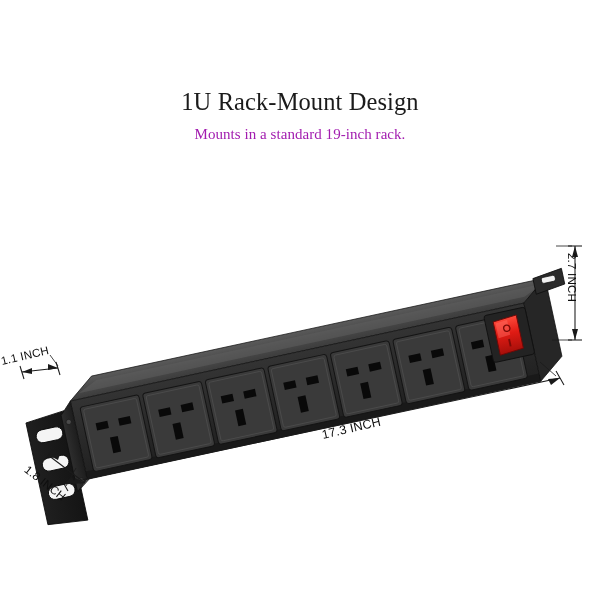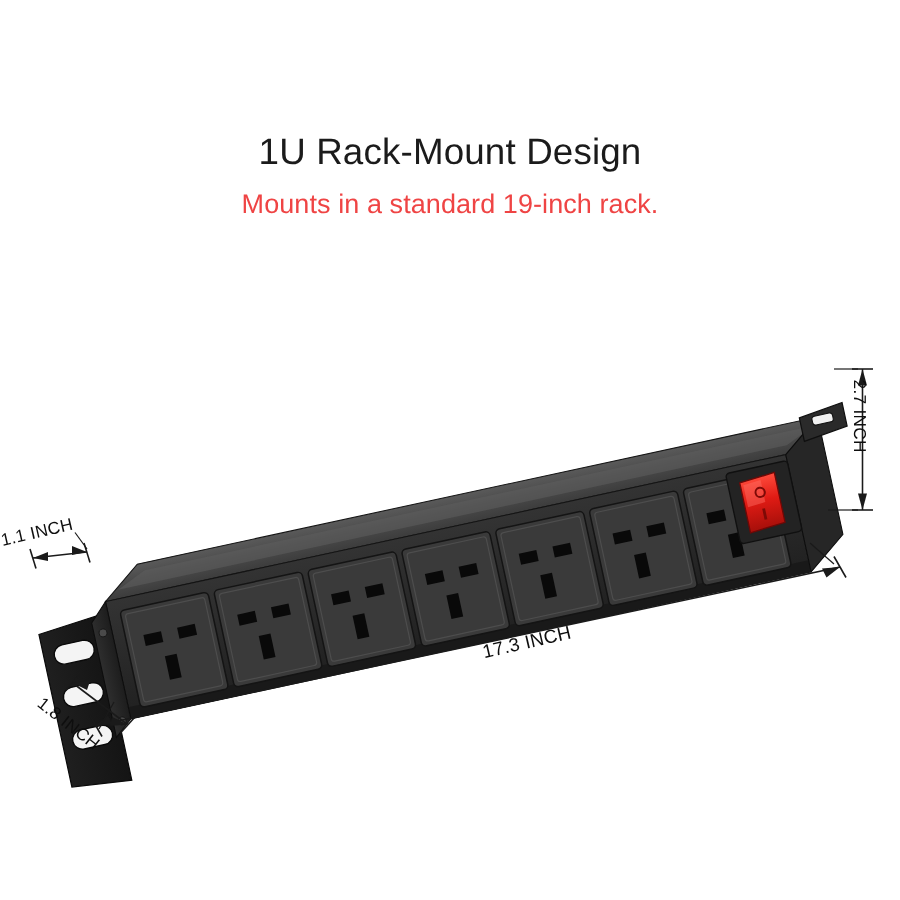--- a/index.html
+++ b/index.html
@@ -23,33 +23,34 @@
     background: #ffffff;
   }
 
   
   .heading-block {
     position: absolute;
     left: 0;
     top: 88px;
     width: 600px;
     text-align: center;
+    font-family: Liberation Serif, serif;
   }
   .title {
     font-size: 24.5px;
     font-weight: 400;
     color: #1b1b1b;
     letter-spacing: 0.1px;
     line-height: 1.12;
     margin: 0;
   }
   .subtitle {
-    font-size: 18px;
+    font-size: 15px;
     font-weight: 400;
-    color: #ef4444;
+    color: #a21caf;
     letter-spacing: 0.05px;
     margin: 11px 0 0 0;
   }
 
   
   #product {
     position: absolute;
     left: 0;
     top: 0;
     width: 600px;

